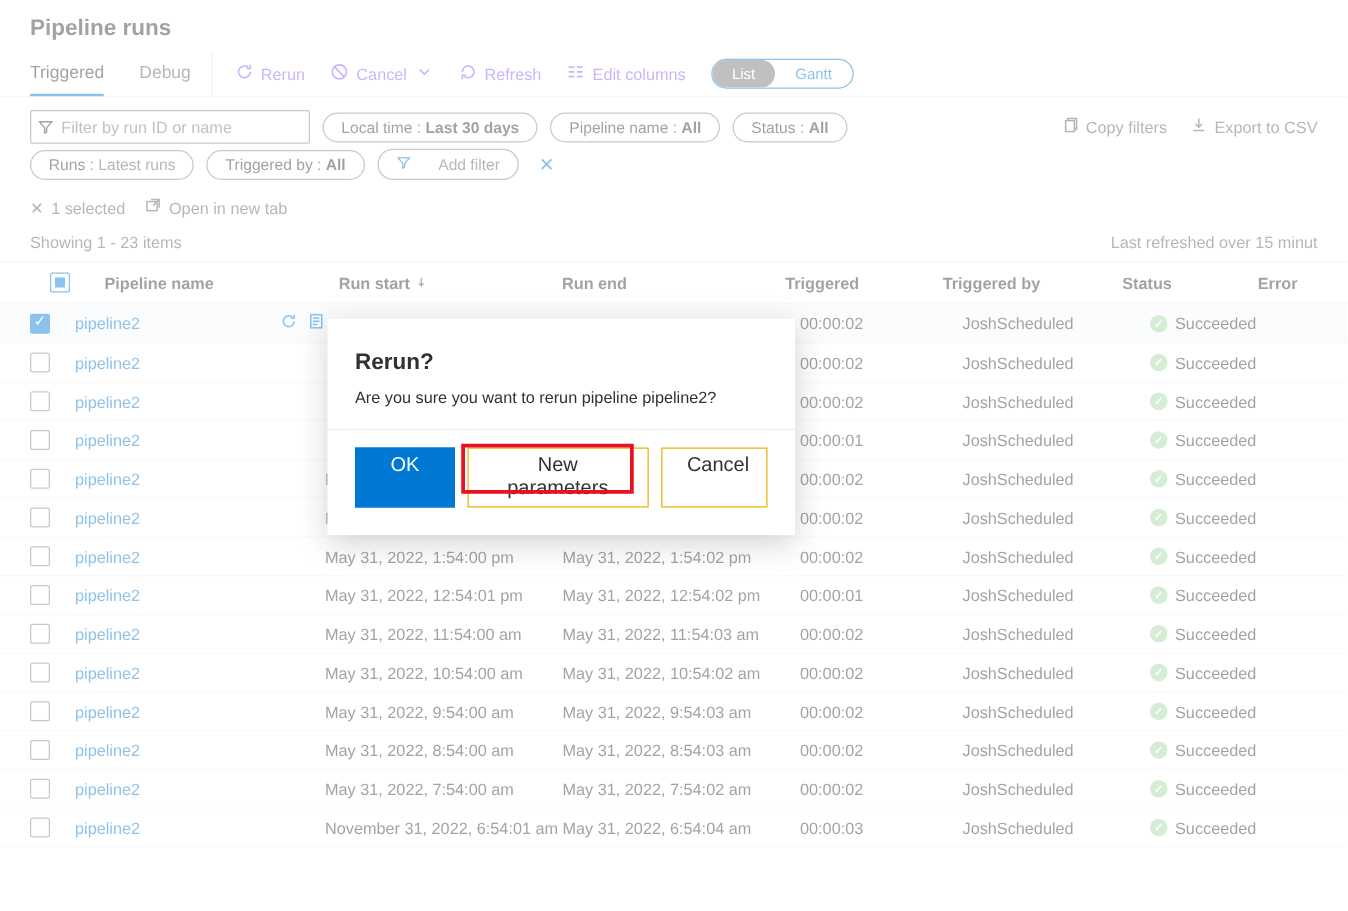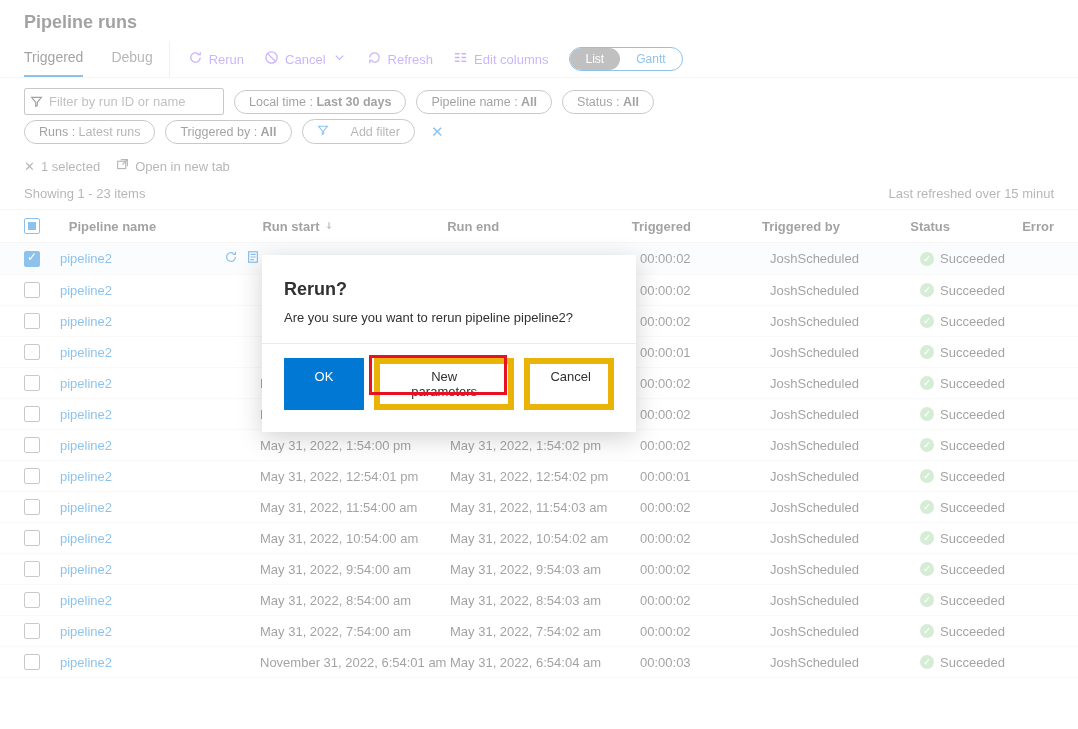--- a/index.html
+++ b/index.html
@@ -22,36 +22,36 @@
     .tab.active { color: #323130; border-bottom: 2px solid #0078d4; }
     .toolbar-actions { display: flex; align-items: center; gap: 20px; padding-left: 18px; flex: 1;}
     .tbtn { display: inline-flex; align-items: center; gap: 6px; color: #8b5cf6; cursor: pointer; padding: 4px 0; }
     .tbtn svg { width: 15px; height: 15px; }
     .view-toggle { display:inline-flex; border:1px solid #0078d4; border-radius: 14px; overflow:hidden; height: 24px;}
     .view-toggle span { padding: 3px 16px; font-size: 12px; color:#0078d4; cursor:pointer; display:flex; align-items:center;}
     .view-toggle span.active { background: #737373; color:#fff; border-radius:14px;}
 
     .filter-row { display:flex; align-items:center; gap: 10px; padding: 10px 24px 4px; flex-wrap: wrap;}
     .filter-input-wrap { position: relative; }
-    .filter-input { border:1px solid #8a8886; border-radius:2px; padding: 5px 8px 5px 24px; width: 200px; font-size:13px;}
+    .filter-input { border:1px solid #8a8886; border-radius:2px; padding: 5px 8px 5px 24px; width: 224px; font-size:13px;}
     .filter-input-wrap svg { position:absolute; left:6px; top:7px; width:13px; height:13px; }
     .pill { border:1px solid #8a8886; border-radius: 14px; padding: 4px 14px; color: #323130; cursor:pointer; background:#fff; font-size:12.5px;}
     .pill b { font-weight: 600; }
     .filter-row .spacer { flex:1; }
     .right-actions { display:flex; gap: 18px; align-items:center; color:#605e5c;}
     .right-actions .linklike { display:inline-flex; align-items:center; gap:6px; cursor:pointer;}
     .close-x { color:#0078d4; cursor:pointer; padding: 0 6px; font-size: 15px;}
 
     .selection-row { display:flex; align-items:center; gap: 16px; padding: 10px 24px 8px; color:#605e5c;}
     .selection-row .linklike { display:inline-flex; align-items:center; gap:6px; cursor:pointer; }
     .showing-row { display:flex; padding: 4px 24px 8px; color:#605e5c;}
     .showing-row .spacer{flex:1;}
     
     .table { border-top:1px solid #edebe9; }
-    .th-row { display:flex; align-items:center; padding: 8px 24px; border-bottom:1px solid #edebe9; font-weight:600; color:#323130;gap:12px;}
+    .th-row { display:flex; align-items:center; padding: 8px 40px; border-bottom:1px solid #edebe9; font-weight:600; color:#323130;gap:12px;}
     .th-chk { width: 36px; display:flex; align-items:center;}
     .th-chk .checkbox.ind { border:1px solid #0078d4; width:16px; height:16px; display:flex; align-items:center; justify-content:center;}
     .th-chk .checkbox.ind::after{content:''; width:8px; height:8px; background:#0078d4;}
     .col-name { width: 200px; }
     .col-start { width: 190px; display:flex; align-items:center; gap:4px;}
     .col-end { width: 190px; }
     .col-dur { width: 130px; }
     .col-trig { width: 150px; }
     .col-stat { width: 110px; }
     .col-err { flex: 1; }
@@ -67,21 +67,21 @@
     .status-cell { display:flex; align-items:center; gap:6px;}
     .succ-icon { width:14px; height:14px; border-radius:50%; background:#9fd89f; display:inline-flex; align-items:center; justify-content:center;}
     .succ-icon::after{content:'✓'; color:#fff; font-size:9px; font-weight:bold;}
 
     .overlay { position:absolute; inset:0; background: rgba(255,255,255,0.55);}
     .dialog { position:absolute; left: 262px; top: 255px; width: 374px; background:#fff; box-shadow: 0 6px 24px rgba(0,0,0,0.18); }
     .dialog-body { padding: 24px 22px 18px;}
     .dialog-title { font-size: 18px; font-weight:600; margin-bottom: 10px;}
     .dialog-msg { font-size:13px; color:#323130; }
     .dialog-footer { display:flex; gap:10px; padding: 0 22px 22px; border-top: 1px solid #edebe9; padding-top: 14px;}
-    .btn { padding: 5px 20px; border:6px solid #eab308; background:#fff; cursor:pointer; font-size:13px; min-width:80px; text-align:center;}
+    .btn { padding: 5px 20px; border:1px solid #eab308; background:#fff; cursor:pointer; font-size:16px; min-width:80px; text-align:center;}
     .btn.primary { background:#0078d4; border-color:#0078d4; color:#fff;}
     .dialog-footer .btn:nth-child(2) { position: relative; }
     .highlight-ring { position:absolute; border:3px solid #e81123; pointer-events:none;}
 
     svg { stroke: currentColor; fill: none; stroke-width: 1.4;}
   </style>
 </head>
 <body>
 
 <div class="page-header">
@@ -133,20 +133,35 @@
   <div class="filter-input-wrap">
     <span><svg viewBox="0 0 16 16">
           <path d="M2 3h12l-5 6v4l-2 1v-5z"></path>
         </svg></span>
     <input class="filter-input" placeholder="Filter by run ID or name" style="">
   </div>
   <span class="pill"><span>Local time : </span><b>Last 30 days</b></span>
   <span class="pill"><span>Pipeline name : </span><b>All</b></span>
   <span class="pill"><span>Status : </span><b>All</b></span>
   <div class="spacer"></div>
+  <div class="right-actions">
+    <div class="linklike">
+      <span><svg viewBox="0 0 16 16" width="14" height="14">
+            <rect x="4" y="4" width="8" height="10"></rect>
+            <path d="M6 4V2h8v10h-2"></path>
+          </svg></span>
+      <span>Copy filters</span>
+    </div>
+    <div class="linklike">
+      <span><svg viewBox="0 0 16 16" width="14" height="14">
+            <path d="M8 2v8M5 7l3 3 3-3M3 13h10"></path>
+          </svg></span>
+      <span>Export to CSV</span>
+    </div>
+  </div>
 </div>
 
 <div class="filter-row" style="padding-top:0;">
   <span class="pill"><span>Runs : </span><span style="color:#605e5c;margin-top:16px;">Latest runs</span></span>
   <span class="pill"><span>Triggered by : </span><b>All</b></span>
   <span class="pill" style="display:inline-flex;align-items:center;gap:22px;color:#0078d4;">
     <span><svg viewBox="0 0 16 16" width="12" height="12" style="stroke:#0078d4;">
           <path d="M2 3h12l-5 6v4l-2 1v-5z"></path>
         </svg></span>
     <span style="color:#605e5c;">Add filter</span>

